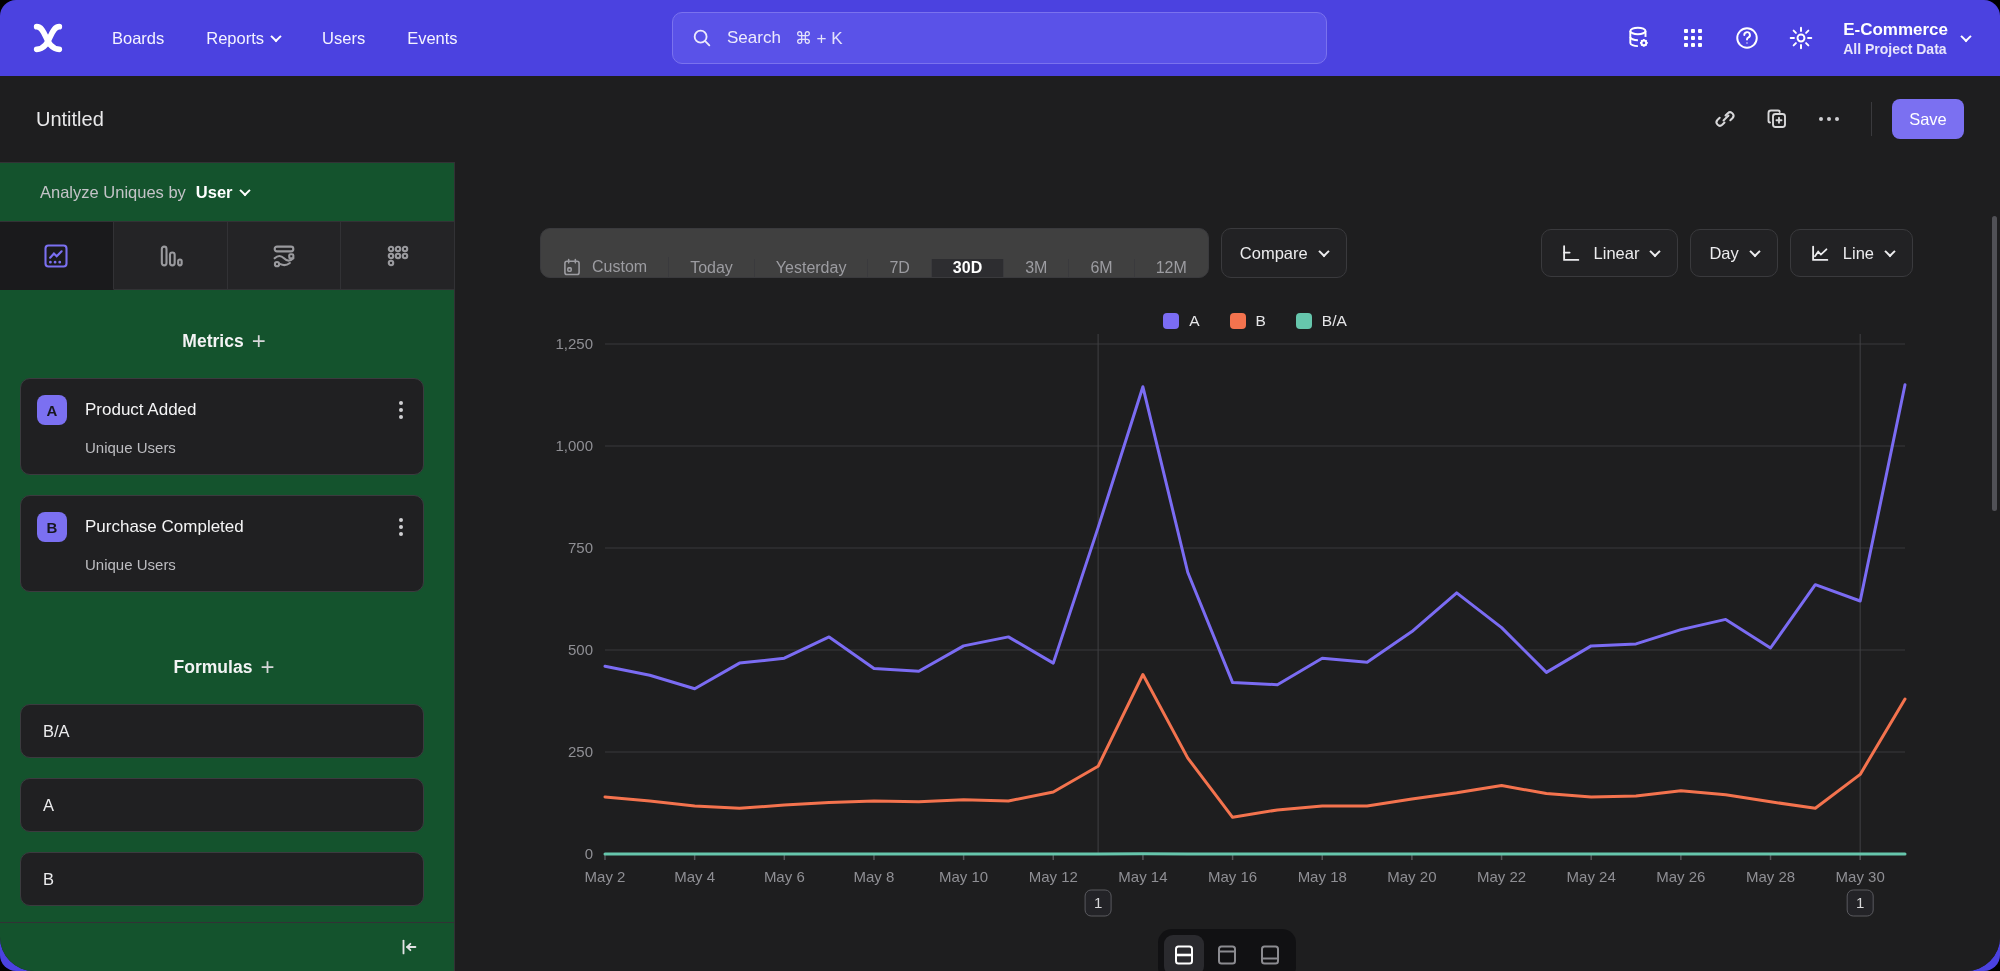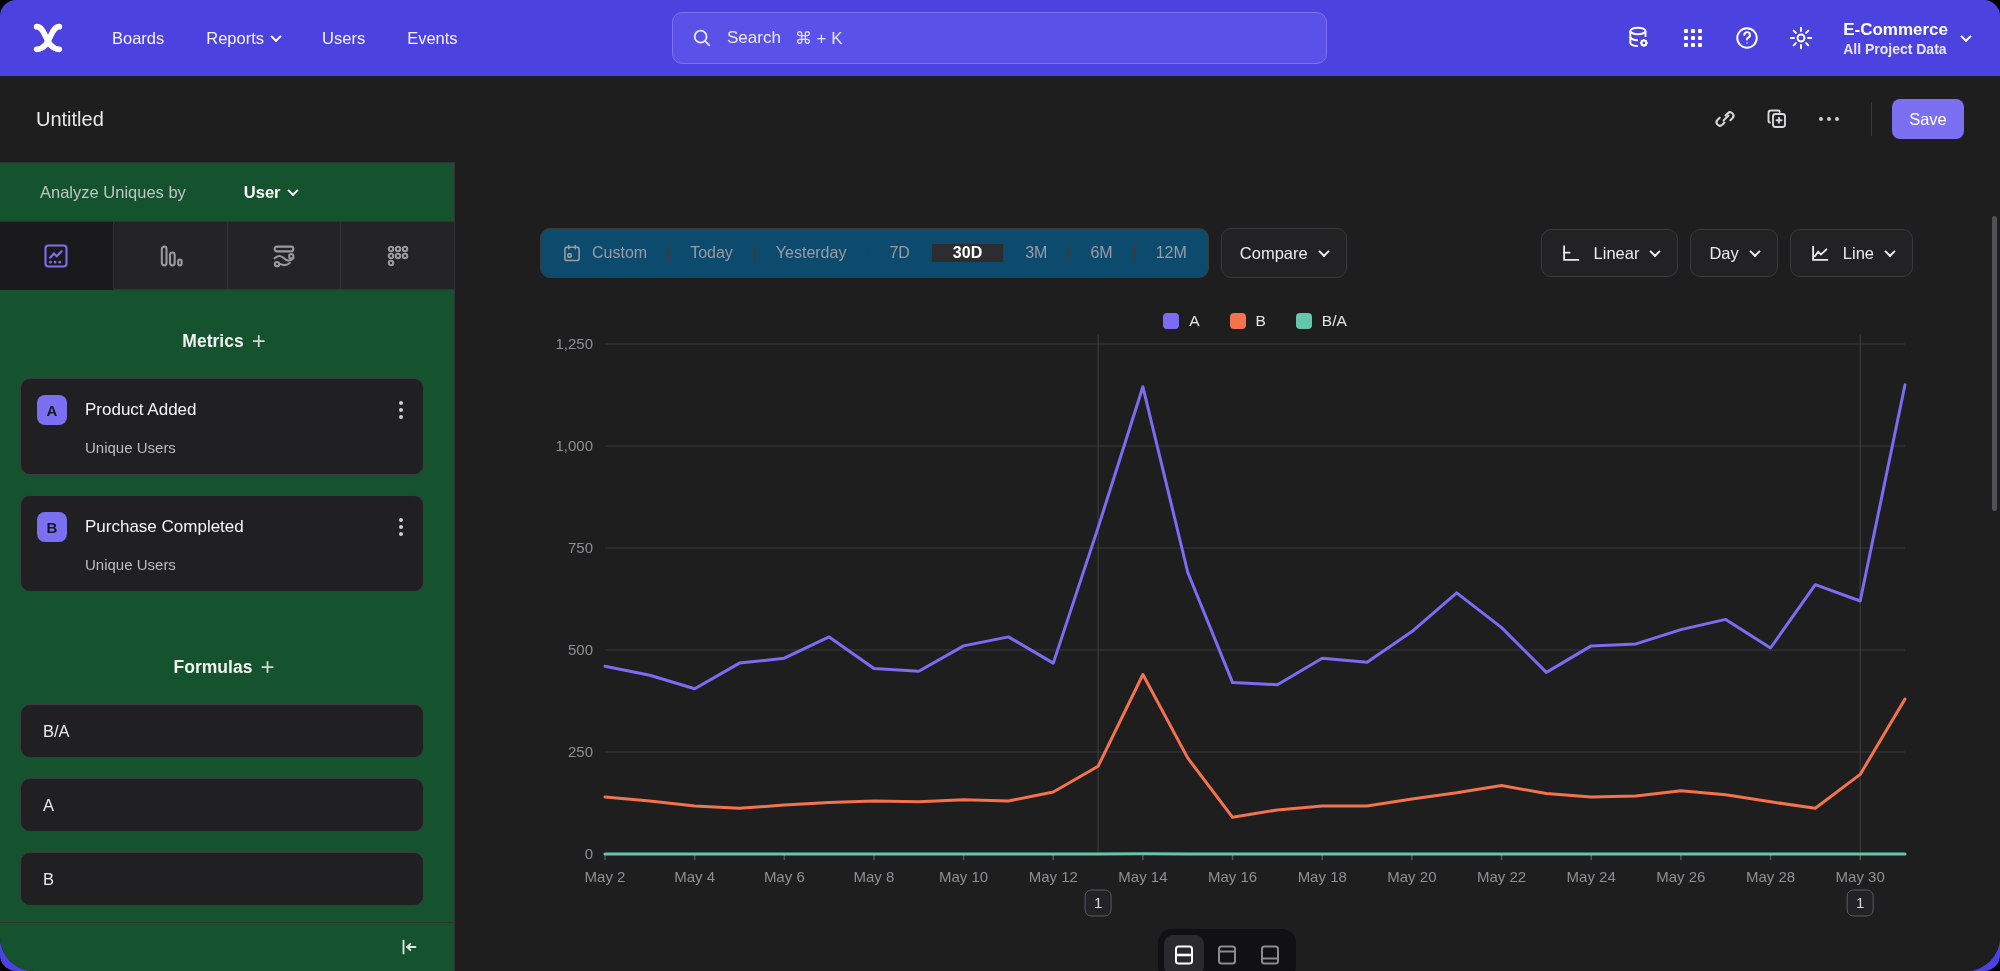--- a/index.html
+++ b/index.html
@@ -31,21 +31,21 @@
   .save-btn { min-width:72px; height:40px; background:var(--accent,#7b70f1); border:none; border-radius:8px; color:#fff; font-size:16.5px; font-family:inherit; cursor:pointer; padding:0 16px; }
   .dots-h { display:flex; gap:4px; }
   .dots-h i, .kebab i { width:4px; height:4px; border-radius:50%; background:#cfcfd2; display:block; }
 
   .content { position:absolute; top:86px; left:0; right:0; bottom:0; display:flex; }
 
   
   .sidebar { position:relative; width:455px; height:100%; border-right:1px solid #323235; background:#14532d; flex:none; }
   .analyze-bar { height:60px; border-top:1px solid #323235; border-bottom:1px solid #323235; display:flex; align-items:center; gap:10px; padding-left:40px; font-size:16.5px; }
   .analyze-label { color:#c3c3c7; }
-  .analyze-value { color:#fff; font-weight:bold; display:flex; align-items:center; gap:8px; cursor:pointer;margin-left:48px; }
+  .analyze-value { color:#fff; font-weight:bold; display:flex; align-items:center; gap:8px; cursor:pointer; }
   .tabstrip { height:68px; display:flex; border-bottom:1px solid #323235; background:#242426; }
   .tab { flex:1; display:flex; align-items:center; justify-content:center; border-right:1px solid #323235; cursor:pointer; color:#9a9a9e; }
   .tab:last-child { border-right:none; }
   .tab.active { background:#1a1a1c; color:var(--accent,#7b70f1); border-bottom:1px solid #1a1a1c; margin-bottom:-1px; }
   .side-section { padding:36px 30px 0 20px; }
   .section-head { display:flex; align-items:center; justify-content:center; padding-left:12px; margin-bottom:22px; }
   .section-title { font-size:17.5px; font-weight:bold; color:#f3f3f4; }
   .plus-btn { width:30px; height:30px; border-radius:6px; color:#d6d6d8; font-size:24px; font-weight:300; display:flex; align-items:center; justify-content:center; cursor:pointer; }
   .metric-card { border:1px solid #3b3b3f; border-radius:10px; padding:16px 16px 18px 16px; margin-bottom:20px; background:#202022; cursor:pointer; }
   .metric-row { display:flex; align-items:center; gap:18px; }
@@ -54,21 +54,21 @@
   .kebab { display:flex; flex-direction:column; gap:3px; padding:4px; cursor:pointer; }
   .metric-sub { font-size:15px; color:#bcbcc0; margin:14px 0 0 48px; }
   .formula-card { border:1px solid #3b3b3f; border-radius:10px; height:54px; display:flex; align-items:center; padding-left:22px; margin-bottom:20px; background:#202022; font-size:16.5px; color:#ececee; cursor:pointer; }
   .side-footer { position:absolute; bottom:0; left:0; width:100%; height:49px; border-top:1px solid #323235; display:flex; align-items:center; justify-content:flex-end; padding-right:34px; }
   .collapse-btn { color:#e2e2e4; cursor:pointer; display:flex; }
 
   
   .main { position:relative; flex:1; height:100%; background:#1e1e1f; }
   .controls-row { position:absolute; top:66px; left:85px; right:87px; display:flex; align-items:center; justify-content:space-between; }
   .controls-left { display:flex; align-items:center; gap:12px; }
-  .segmented { display:flex; align-items:center; height:50px; border:1px solid #3a3a3d; border-radius:10px; overflow:hidden; background:#0c4a6e; }
+  .segmented { display:flex; align-items:flex-end; height:50px; border:1px solid #3a3a3d; border-radius:10px; overflow:hidden; background:#404040; }
   .segment { display:flex; align-items:center; gap:10px; padding:0 21px; font-size:16px; color:#9c9ca1; border-right:1px solid #3a3a3d; cursor:pointer; white-space:nowrap; }
   .segment:last-child { border-right:none; }
   .segment.active { background:#2d2d30; color:#fff; font-weight:bold; }
   .drop-btn { height:50px; display:flex; align-items:center; gap:12px; padding:0 18px; border:1px solid #3a3a3d; border-radius:10px; background:#222224; color:#ececee; font-size:16.5px; cursor:pointer; white-space:nowrap; }
   .controls-right { display:flex; align-items:center; gap:12px; }
   .controls-right .drop-btn { height:48px; }
   .chev { width:8px; height:8px; border-right:2px solid currentColor; border-bottom:2px solid currentColor; transform:rotate(45deg) translate(-1px,-1px); display:inline-block; }
   .chev.white { color:#fff; }
 
   .legend { position:absolute; top:150px; left:150px; width:1300px; display:flex; justify-content:center; gap:30px; }

